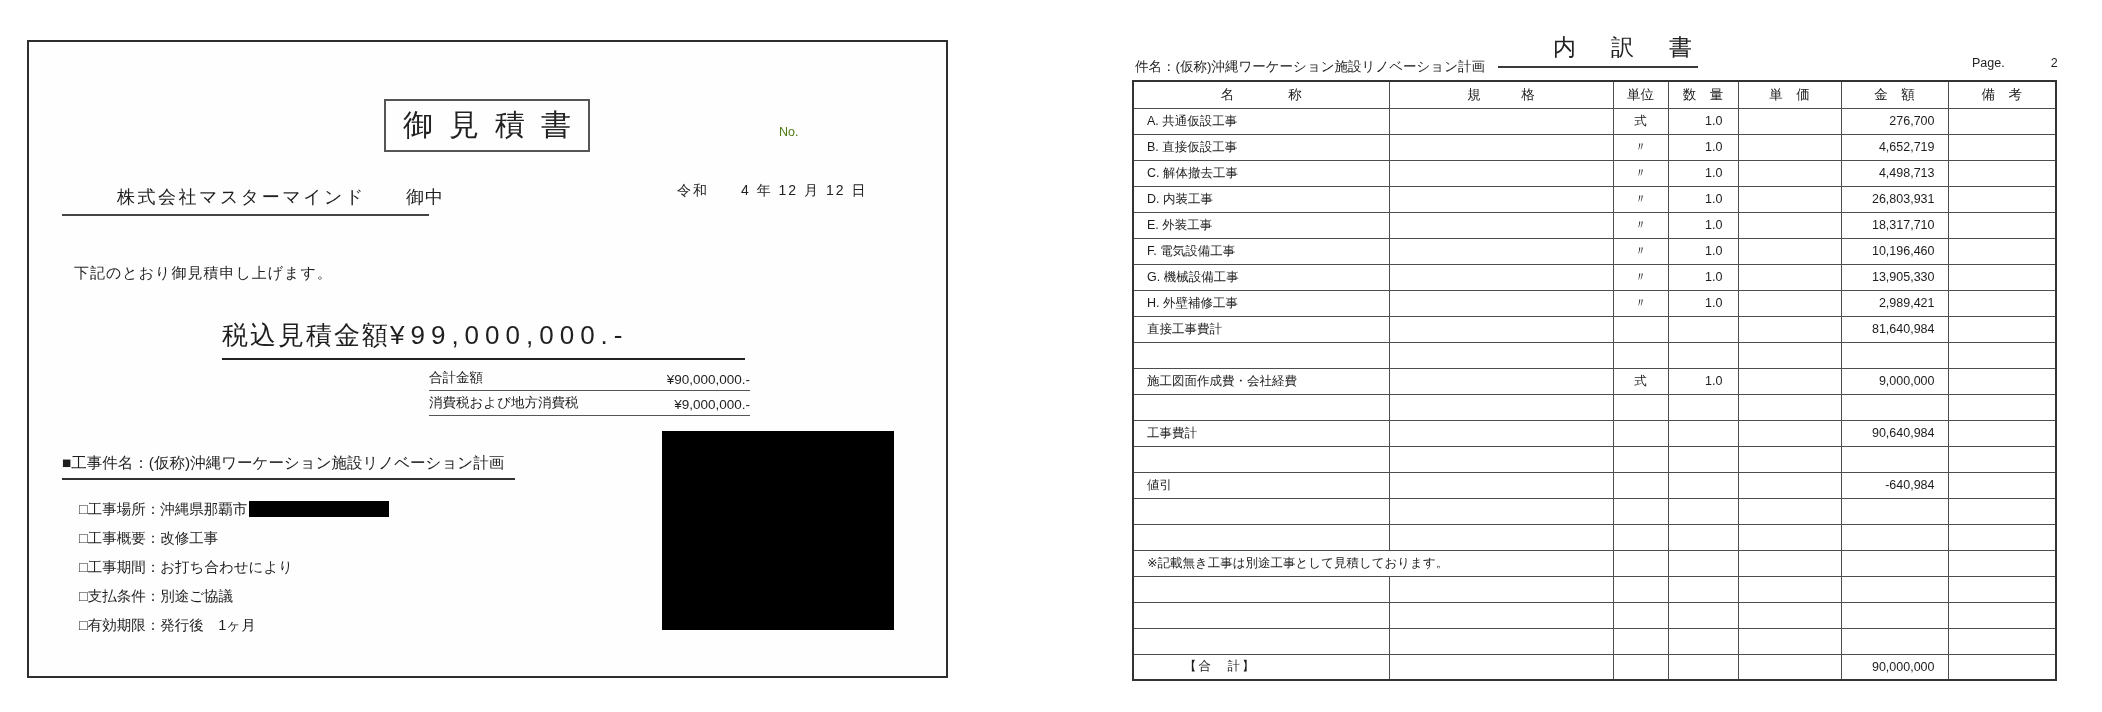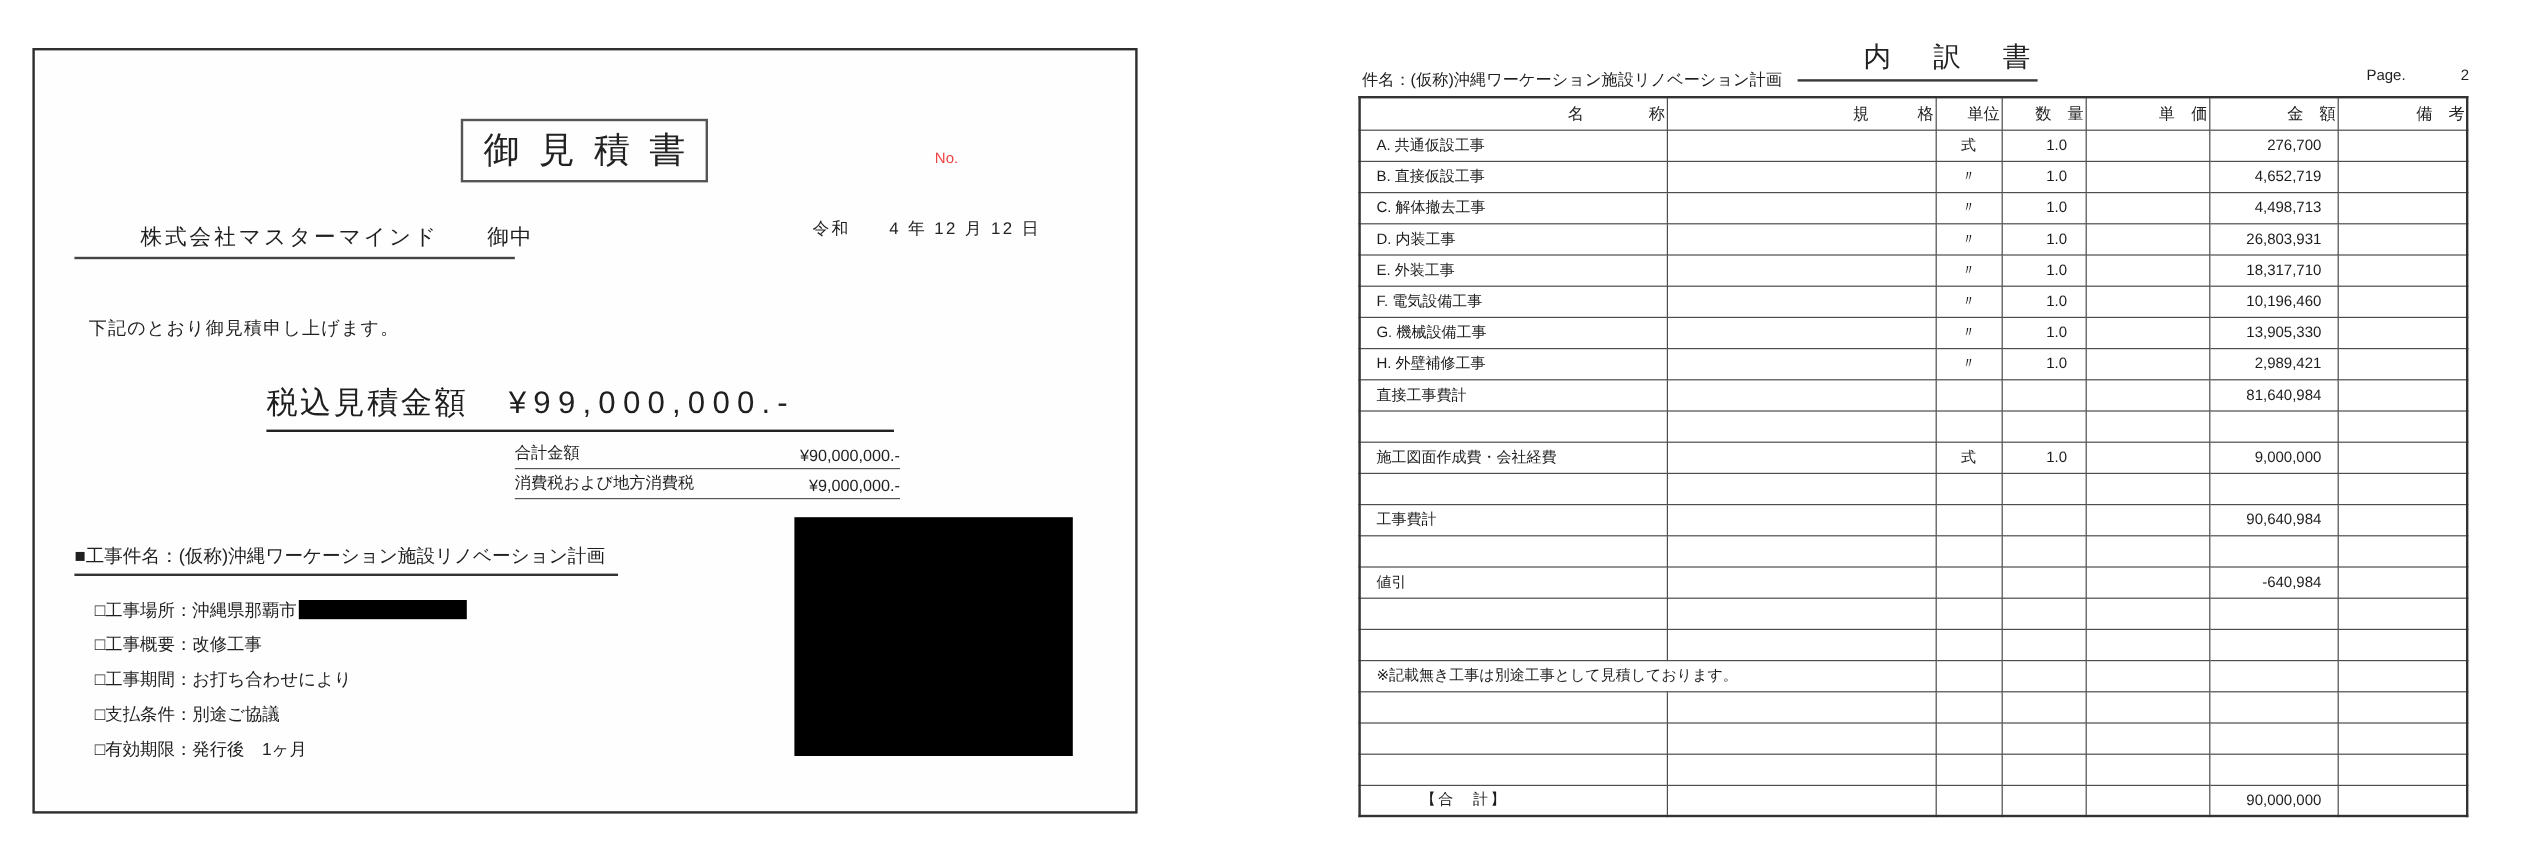--- a/index.html
+++ b/index.html
@@ -12,36 +12,36 @@
   .doc-left{
     position:absolute;left:27px;top:40px;width:921px;height:638px;
     border:2px solid #2e2e2e;background:#fefefe;box-sizing:border-box;
   }
   .est-title-box{
     position:absolute;left:355px;top:57px;width:206px;height:53px;
     border:2px solid #555;box-sizing:border-box;
     display:flex;align-items:center;justify-content:center;
     font-size:30px;letter-spacing:16px;padding-left:16px;color:#222;
   }
-  .est-no{position:absolute;left:750px;top:83px;font-size:12.5px;color:#ef4444;}
+  .est-no{position:absolute;left:750px;top:83px;font-size:12.5px;color:#4d7c0f;}
   .est-date{position:absolute;left:648px;top:140px;font-size:14px;letter-spacing:2px;color:#222;white-space:nowrap;text-align:right;}
   .est-recipient{
     position:absolute;left:33px;top:143px;width:367px;
     border-bottom:2px solid #444;padding:0 0 5px 55px;box-sizing:border-box;
     font-size:18px;letter-spacing:2.5px;white-space:nowrap;
   }
   .est-recipient .honorific{margin-left:40px;letter-spacing:1px;}
   .est-intro{position:absolute;left:45px;top:222px;font-size:15px;letter-spacing:1px;}
   .est-total{
     position:absolute;left:193px;top:276px;width:523px;
     border-bottom:2.5px solid #222;padding-bottom:5px;
     display:flex;align-items:baseline;white-space:nowrap;
   }
   .est-total .lbl{font-size:26px;letter-spacing:2px;}
-  .est-total .amt{font-size:26px;letter-spacing:6px;margin-left:34px;}
+  .est-total .amt{font-size:26px;letter-spacing:6px;}
   .sum-row{
     position:absolute;left:400px;width:321px;
     border-bottom:1.5px solid #555;padding-bottom:3px;
     display:flex;justify-content:space-between;align-items:flex-end;
     font-size:13.5px;white-space:nowrap;
   }
   .sum-row.r0{top:327px;}
   .sum-row.r1{top:352px;}
   .est-project{
     position:absolute;left:33px;top:411px;width:453px;
@@ -67,21 +67,21 @@
   .bd-page{position:absolute;left:1972px;top:56px;font-size:12.5px;display:flex;gap:46px;}
   .bd-table{
     position:absolute;left:1132px;top:80px;width:923px;
     border-collapse:collapse;table-layout:fixed;
     border:2px solid #333;
   }
   .bd-table th,.bd-table td{
     border:1px solid #4d4d4d;box-sizing:border-box;
     font-weight:normal;overflow:visible;white-space:nowrap;
   }
-  .bd-table th{height:27px;font-size:13.5px;text-align:right;color:#222;margin-top:24px;}
+  .bd-table th{height:27px;font-size:13.5px;text-align:center;color:#222;margin-top:24px;}
   .bd-table td{height:26px;font-size:12.5px;color:#1d1d1d;}
   .bd-table td.c0{text-align:left;padding-left:13px;}
   .bd-table td.c0.indent{padding-left:50px;letter-spacing:2px;}
   .bd-table td.c2{text-align:center;}
   .bd-table td.c3{text-align:right;padding-right:15px;}
   .bd-table td.c5{text-align:right;padding-right:13px;}
 </style>
 </head>
 <body>
 

